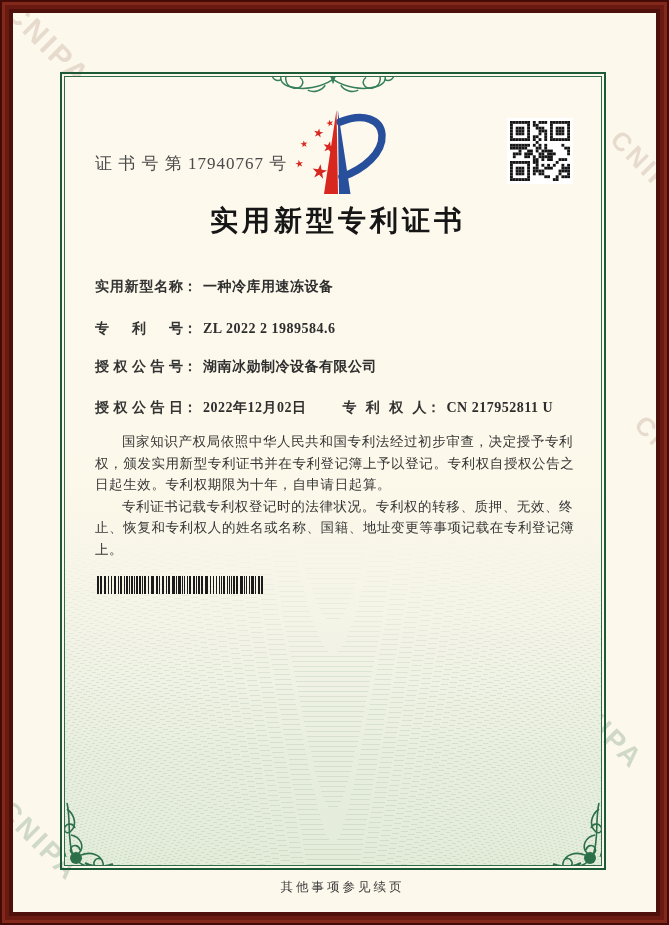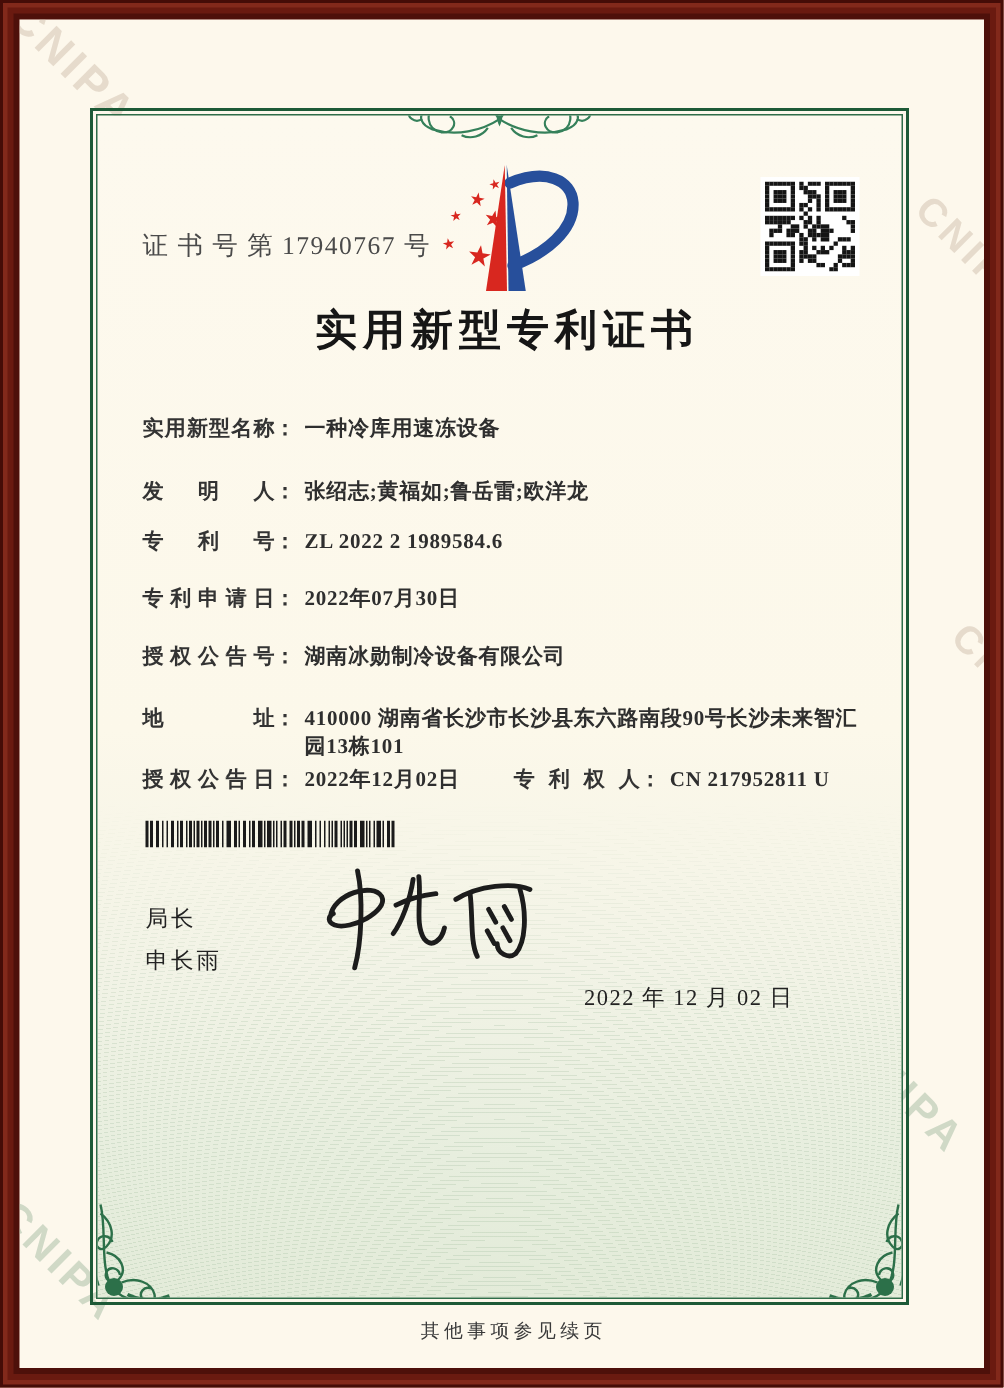--- a/index.html
+++ b/index.html
@@ -373,40 +373,35 @@
                     <rect x="45.71" y="57.14" width="2.86" height="2.86" fill="#151515"></rect>
                   </svg></div>
           </div>
 
           <div class="title">实用新型专利证书</div>
 
           <div class="fields">
             <div class="field-row fr1">
               <span class="flabel">实用新型名称</span><span class="colon">：</span><span class="fvalue">一种冷库用速冻设备</span>
             </div>
-            <div class="field-row fr2">
-              <span class="flabel">发明人</span><span class="colon">：</span><span class="fvalue">张绍志;黄福如;鲁岳雷;欧洋龙</span>
-            </div>
             <div class="field-row fr3">
               <span class="flabel">专利号</span><span class="colon">：</span><span class="fvalue">ZL 2022 2 1989584.6</span>
             </div>
-            <div class="field-row fr4">
-              <span class="flabel">专利申请日</span><span class="colon">：</span><span class="fvalue">2022年07月30日</span>
-            </div>
             <div class="field-row fr5">
               <span class="flabel">授权公告号</span><span class="colon">：</span><span class="fvalue">湖南冰勋制冷设备有限公司</span>
-            </div>
-            <div class="field-row fr6">
-              <span class="flabel">地址</span><span class="colon">：</span><span class="fvalue wrap">410000 湖南省长沙市长沙县东六路南段90号长沙未来智汇园13栋101</span>
             </div>
             <div class="field-row">
               <span class="flabel">授权公告日</span><span class="colon">：</span><span class="fvalue">2022年12月02日</span><span class="pair2"><span class="flabel">专利权人</span><span class="colon">：</span><span class="fvalue">CN 217952811 U</span></span>
             </div>
           </div>
 
+          <div class="paras">
+            <p>国家知识产权局依照中华人民共和国专利法经过初步审查，决定授予专利权，颁发实用新型专利证书并在专利登记簿上予以登记。专利权自授权公告之日起生效。专利权期限为十年，自申请日起算。</p>
+            <p>专利证书记载专利权登记时的法律状况。专利权的转移、质押、无效、终止、恢复和专利权人的姓名或名称、国籍、地址变更等事项记载在专利登记簿上。</p>
+          </div>
 
           <div class="barcode"><svg viewBox="0 0 175 18" width="175" height="18" xmlns="http://www.w3.org/2000/svg">
                   <rect x="2" y="0" width="2" height="18" fill="#1a1a1a"></rect>
                   <rect x="5" y="0" width="2" height="18" fill="#1a1a1a"></rect>
                   <rect x="9" y="0" width="2" height="18" fill="#1a1a1a"></rect>
                   <rect x="13" y="0" width="1" height="18" fill="#1a1a1a"></rect>
                   <rect x="16" y="0" width="1" height="18" fill="#1a1a1a"></rect>
                   <rect x="19" y="0" width="2" height="18" fill="#1a1a1a"></rect>
                   <rect x="23" y="0" width="1" height="18" fill="#1a1a1a"></rect>
                   <rect x="25" y="0" width="2" height="18" fill="#1a1a1a"></rect>
@@ -452,39 +447,20 @@
                   <rect x="145" y="0" width="3" height="18" fill="#1a1a1a"></rect>
                   <rect x="149" y="0" width="1" height="18" fill="#1a1a1a"></rect>
                   <rect x="151" y="0" width="1" height="18" fill="#1a1a1a"></rect>
                   <rect x="154" y="0" width="1" height="18" fill="#1a1a1a"></rect>
                   <rect x="156" y="0" width="3" height="18" fill="#1a1a1a"></rect>
                   <rect x="160" y="0" width="1" height="18" fill="#1a1a1a"></rect>
                   <rect x="163" y="0" width="2" height="18" fill="#1a1a1a"></rect>
                   <rect x="166" y="0" width="2" height="18" fill="#1a1a1a"></rect>
                 </svg></div>
 
-          <div class="sig-area">
-            <div class="sig-title">局长</div>
-            <div class="sig-name">申长雨</div>
-            <svg class="sig-hand" viewBox="0 0 160 80" width="152" height="76" fill="none" stroke="#1c1c1c" stroke-width="3.4" stroke-linecap="round" stroke-linejoin="round">
-              <path d="M14,40 C16,24 44,16 50,26 C55,36 28,50 17,46 C12,44 12,40 16,38"></path>
-              <path d="M33,8 C37,26 36,58 31,76"></path>
-              <path d="M72,14 C70,28 64,44 58,52"></path>
-              <path d="M60,32 C70,27 80,25 88,24"></path>
-              <path d="M76,12 C78,28 73,46 80,56 C85,62 92,57 94,48"></path>
-              <path d="M102,28 C118,18 142,16 154,21"></path>
-              <path d="M112,24 C114,40 112,58 117,68"></path>
-              <path d="M147,21 C152,38 151,58 144,66 C139,70 131,66 131,59"></path>
-              <path d="M125,35 l5,9"></path>
-              <path d="M136,33 l5,9"></path>
-              <path d="M124,50 l5,9"></path>
-              <path d="M135,48 l5,9"></path>
-            </svg>
-            <div class="issue-date">2022 年 12 月 02 日</div>
-          </div>
 
         </div>
 
         <svg class="ornament-bl" viewBox="0 0 62 72" width="62" height="72" fill="none" stroke="#2c7049" stroke-width="1.6">
           <path d="M8,2 C12,18 8,40 14,54 C20,66 36,70 52,64"></path>
           <path d="M8,8 C16,14 18,24 12,30 C8,34 4,30 6,26 C8,22 14,22 16,27"></path>
           <path d="M12,34 C22,36 26,46 20,52 C16,56 10,52 12,47 C14,43 20,44 21,49"></path>
           <path d="M22,54 C32,50 42,54 44,62 C45,67 39,69 36,65 C33,61 37,56 42,58"></path>
           <circle cx="17" cy="57" r="6" fill="#2c7049" stroke="none"></circle>
           <path d="M26,62 C34,66 44,67 54,63" stroke-width="2.4"></path>

